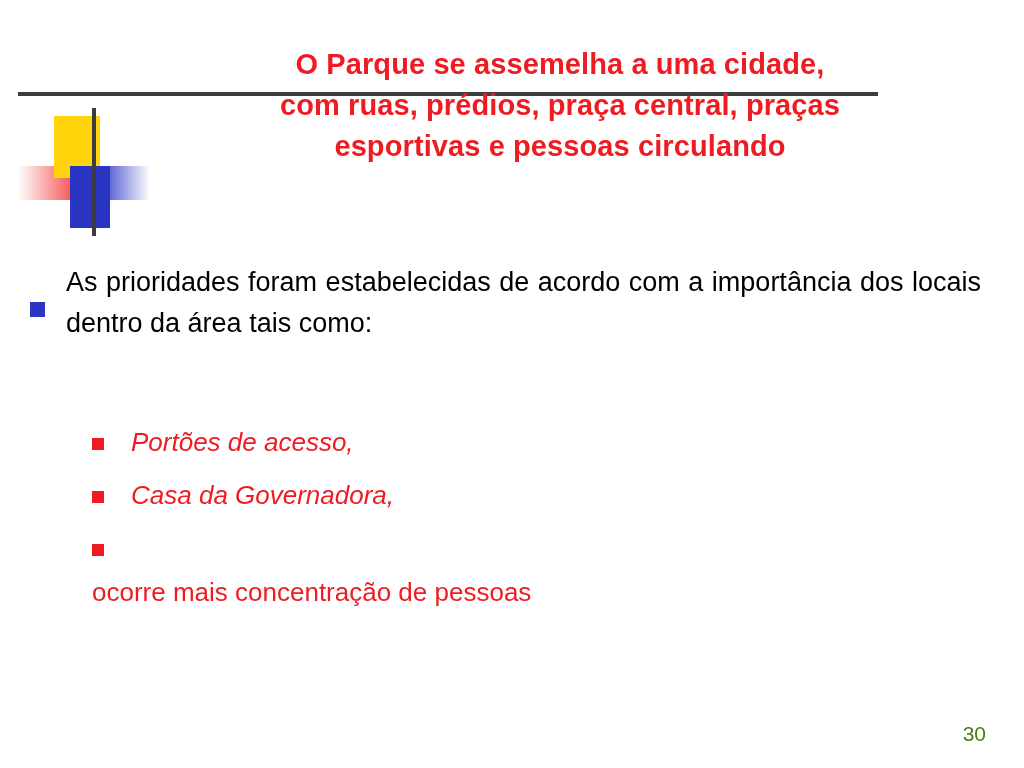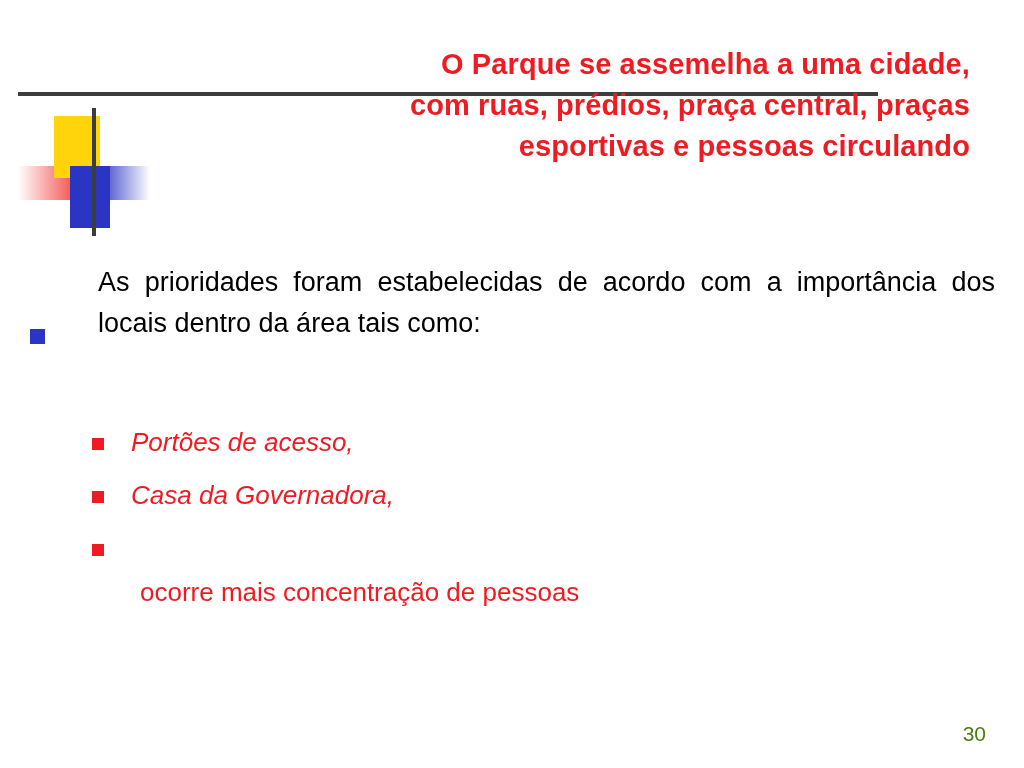--- a/index.html
+++ b/index.html
@@ -71,37 +71,36 @@
     height: 4px;
     background: #3d3d3d;
   }
 
   
   .title {
     position: absolute;
     left: 150px;
     top: 44px;
     width: 820px;
-    text-align: right;
+    text-align: center;
     color: #ee1c22;
     font-size: 29px;
     font-weight: bold;
     line-height: 41px;
     letter-spacing: 0.1px;
   }
 
   
   .bullet-l1 {
     position: absolute;
     left: 30px;
     top: 262px;
     width: 965px;
     display: flex;
-    align-items: flex-end;
-    gap: 32px;
+    align-items: center;
   }
   .sq-blue {
     width: 15px;
     height: 15px;
     background: #2b35c4;
     flex: 0 0 auto;
     margin-top: 13px;
     margin-right: 21px;
   }
   .l1-text {
@@ -137,21 +136,20 @@
     color: #ee1c22;
     font-size: 26px;
     line-height: 34px;
     font-style: italic;
   }
 
   .cont-line {
     color: #ee1c22;
     font-size: 26px;
     line-height: 34px;
-    margin-left: 48px;
     margin-top: 10px;
   }
 
   
   .page-num {
     position: absolute;
     right: 38px;
     bottom: 22px;
     color: #4d7c0f;
     font-size: 21px;

